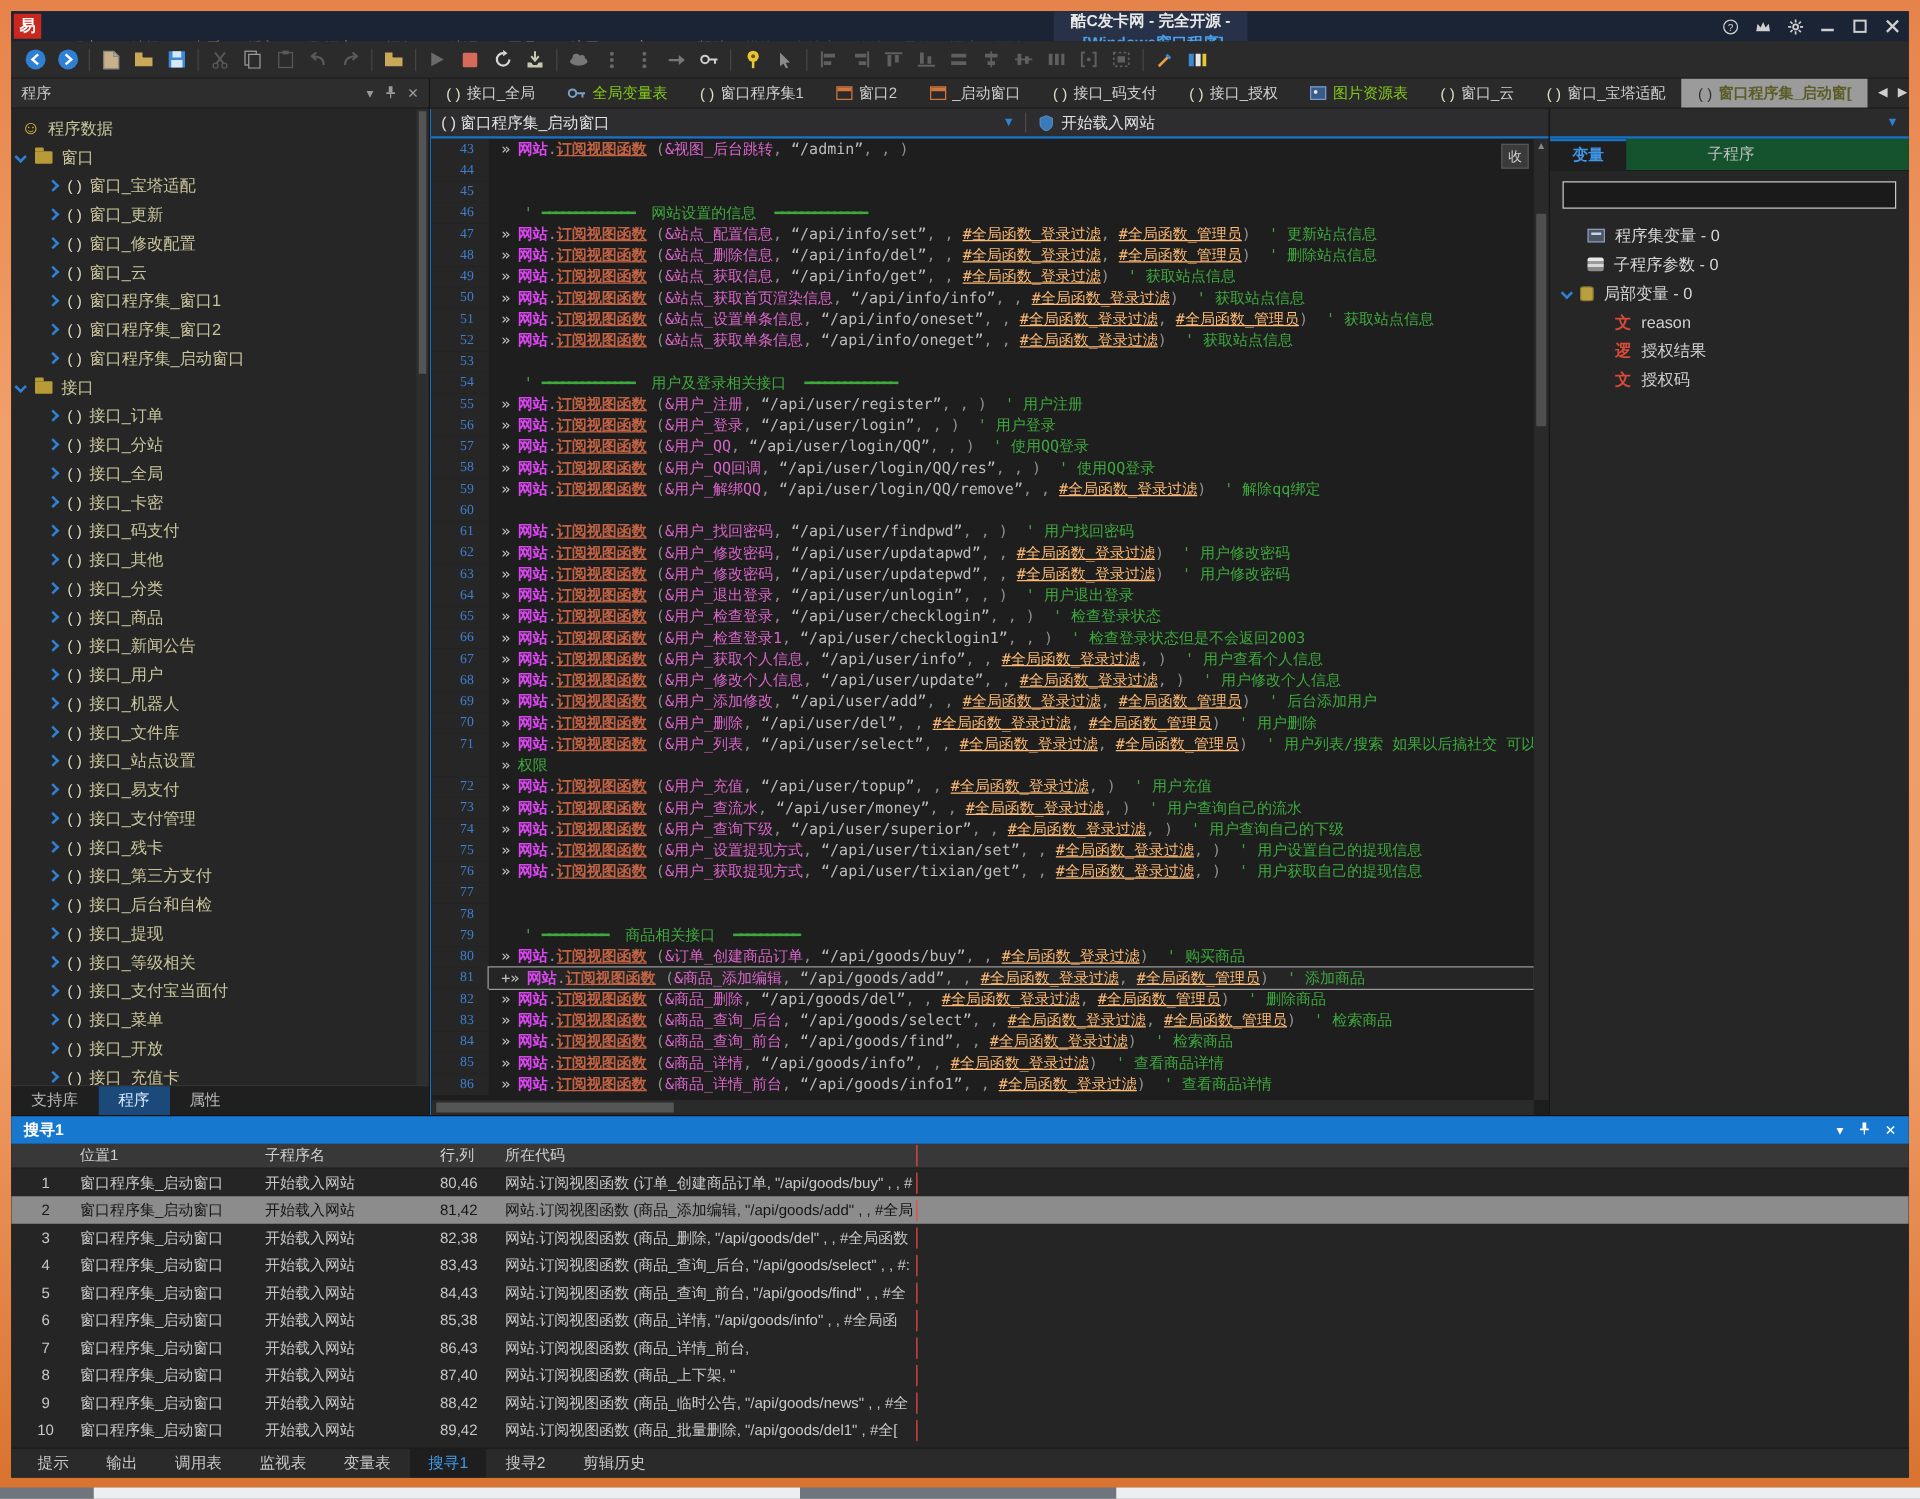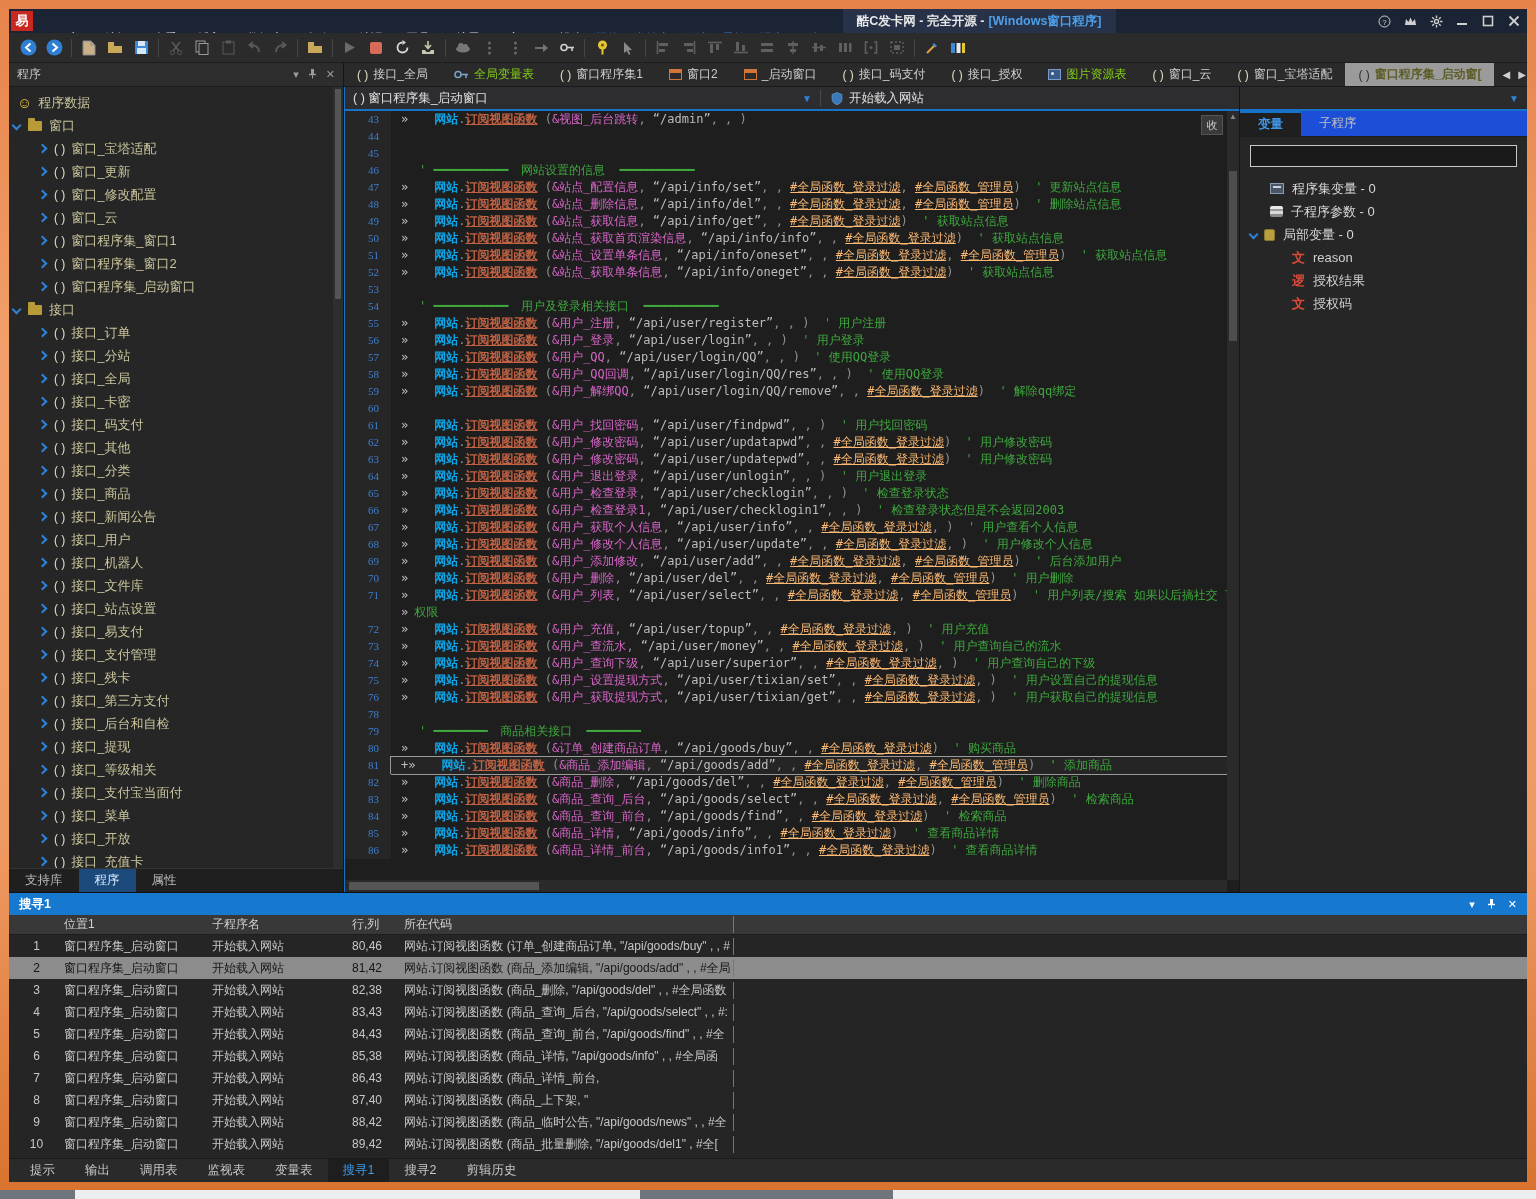--- a/index.html
+++ b/index.html
@@ -11,21 +11,21 @@
     background:linear-gradient(180deg,#e6834a,#f2a06b 30%,#ef9a63 70%,#d9732f);
     padding:9px; box-shadow:0 0 8px rgba(230,130,70,.8); }
   .win-inner { width:100%; height:100%; background:#232323; display:flex; flex-direction:column; }
   
   .titlebar { height:24px; background:#1b2435; display:flex; align-items:center; flex:0 0 24px; }
   .logo { width:22px; height:20px; background:#c8281e; color:#fff; font-size:13px; font-weight:bold;
     display:flex; align-items:center; justify-content:center; margin:0 6px 0 2px; }
   .menu-item { color:#d6d6d6; font-size:12px; padding:0 7px; cursor:default; }
   .menu-item.blue { color:#2f7fd4; }
   .title-box { margin-left:14px; background:#273147; height:24px; display:flex; align-items:center;
-    padding:0 14px; font-size:12.5px; font-weight:bold; color:#e8e8e8; white-space:nowrap; }
+    padding:0 14px; font-size:12.5px; font-weight:bold; color:#e8e8e8; white-space:nowrap;flex-direction:column; }
   .title-blue { color:#4d9fe8; margin-left:4px; font-weight:bold; }
   .tb-spacer { flex:1; }
   .win-ctl { width:26px; height:22px; display:flex; align-items:center; justify-content:center;
     color:#cfcfcf; font-size:12px; }
   
   .toolbar { height:30px; background:#2b2b2b; border-bottom:1px solid #1d1d1d;
     display:flex; align-items:center; padding-left:6px; flex:0 0 30px; }
   .tb-btn { width:26px; height:24px; display:flex; align-items:center; justify-content:center; }
   .tb-sep { width:1px; height:18px; background:#454545; margin:0 4px; }
   
@@ -80,40 +80,40 @@
   .eh-right { flex:1; display:flex; align-items:center; gap:6px; padding:0 10px; }
   .code-wrap { flex:1; position:relative; background:#1e1e1e; overflow:hidden; }
   .code { position:absolute; inset:0 12px 12px 0; overflow:hidden; font-family:"DejaVu Sans Mono","Liberation Mono",monospace; }
   .code-row { height:17px; display:flex; white-space:nowrap; font-size:12px; line-height:17px; }
   .gutter { width:46px; flex:0 0 46px; background:#262626; color:#3f7fd0; font-size:11px;
     text-align:right; padding-right:12px;font-family:Liberation Serif, serif; }
   .line-body { flex:1; padding-left:10px; overflow:hidden; }
   .code-row.cur .line-body { outline:1px solid #9a9a9a; background:#252525; }
   .sec-ind { display:inline-block; width:18px; }
   .c-m { color:#c0c0c0; margin-right:6px; }
-  .c-o { color:#0ea5e9; font-weight:bold;margin-left:20px; }
+  .c-o { color:#d946ef; font-weight:bold; }
   .c-f { color:#c06244; font-weight:bold; text-decoration:underline; }
   .c-a { color:#d765c8; }
   .c-s { color:#bcbcbc; }
   .c-d { color:#8f8f8f; }
   .c-g { color:#fdba74; text-decoration:underline;text-align:right; }
   .c-c { color:#3ea83e; }
   .c-bar { color:#3ea83e; letter-spacing:-2px; }
   .collapse-btn { position:absolute; top:4px; right:16px; width:22px; height:20px; background:#3a3a3a;
     color:#c8c8c8; border:1px solid #555; font-size:11px; }
   .vscroll { position:absolute; top:0; right:0; bottom:12px; width:12px; background:#2a2a2a; }
   .vscroll .arr { height:12px; color:#888; font-size:8px; text-align:center; line-height:12px; }
   .vscroll .thumb { position:absolute; top:60px; left:2px; right:2px; height:170px; background:#4e4e4e; }
   .hscroll { position:absolute; left:0; right:12px; bottom:0; height:12px; background:#2a2a2a; }
   .hscroll .thumb { position:absolute; left:4px; top:2px; height:8px; width:190px; background:#555; }
   
   .right-panel { width:288px; background:#262626; border-left:1px solid #161616; display:flex; flex-direction:column; }
   .rp-top { height:24px; background:#2b2b2b; border-bottom:2px solid #1673c8; display:flex;
     align-items:center; justify-content:flex-end; padding-right:8px; color:#2f81d6; font-size:10px; flex:0 0 24px; }
-  .rp-tabs { height:26px; display:flex; background:#1d4ed8; border-bottom:1px solid #1d1d1d; }
+  .rp-tabs { height:26px; display:flex; background:#14532d; border-bottom:1px solid #1d1d1d;gap:47px; }
   .rtab { padding:0 18px; display:flex; align-items:center; font-size:12.5px; color:#c0c0c0; }
   .rtab.active { background:#1f1f1f; color:#3f95e8; font-weight:bold; border-top:2px solid #1673c8; }
   .rp-search { margin:8px 10px 4px 10px; height:22px; background:#1a1a1a; border:1px solid #c8c8c8;
     color:#ddd; font-size:12px; padding:0 6px; }
   .rp-tree { flex:1; padding-top:6px; }
   .rp-row { height:23px; display:flex; align-items:center; font-size:13px; color:#d8d8d8; padding-left:30px; white-space:nowrap; }
   .rp-row.parent { padding-left:30px; }
   .rp-row.expanded { padding-left:10px; }
   .rp-row.child { padding-left:52px; color:#cfcfcf; }
   .rp-row .chev { margin-right:7px; }
@@ -858,20 +858,24 @@
                   </div>
                   <div class="code-row">
                     <span class="gutter">75</span>
                     <span class="line-body"><span class="c-m">»</span><span class="c-o">网站</span><span class="c-d">.</span><span class="c-f">订阅视图函数</span><span class="c-d"> (</span><span class="c-a">&amp;用户_设置提现方式</span><span class="c-d">, </span><span class="c-s">“/api/user/tixian/set”</span><span class="c-d">, , </span><span class="c-g">#全局函数_登录过滤</span><span class="c-d">, </span><span class="c-d">)</span><span class="c-d">&nbsp;&nbsp;</span><span class="c-c">' 用户设置自己的提现信息</span></span>
                   </div>
                   <div class="code-row">
                     <span class="gutter">76</span>
                     <span class="line-body"><span class="c-m">»</span><span class="c-o">网站</span><span class="c-d">.</span><span class="c-f">订阅视图函数</span><span class="c-d"> (</span><span class="c-a">&amp;用户_获取提现方式</span><span class="c-d">, </span><span class="c-s">“/api/user/tixian/get”</span><span class="c-d">, , </span><span class="c-g">#全局函数_登录过滤</span><span class="c-d">, </span><span class="c-d">)</span><span class="c-d">&nbsp;&nbsp;</span><span class="c-c">' 用户获取自己的提现信息</span></span>
                   </div>
                   <div class="code-row">
+                    <span class="gutter">77</span>
+                    <span class="line-body"></span>
+                  </div>
+                  <div class="code-row">
                     <span class="gutter">78</span>
                     <span class="line-body"></span>
                   </div>
                   <div class="code-row">
                     <span class="gutter">79</span>
                     <span class="line-body"><span class="sec-ind"></span><span class="c-c">' </span><span class="c-bar">━━━━━━━━━━</span><span class="c-c">&nbsp;&nbsp;商品相关接口&nbsp;&nbsp;</span><span class="c-bar">━━━━━━━━━━</span></span>
                   </div>
                   <div class="code-row">
                     <span class="gutter">80</span>
                     <span class="line-body"><span class="c-m">»</span><span class="c-o">网站</span><span class="c-d">.</span><span class="c-f">订阅视图函数</span><span class="c-d"> (</span><span class="c-a">&amp;订单_创建商品订单</span><span class="c-d">, </span><span class="c-s">“/api/goods/buy”</span><span class="c-d">, , </span><span class="c-g">#全局函数_登录过滤</span><span class="c-d">)</span><span class="c-d">&nbsp;&nbsp;</span><span class="c-c">' 购买商品</span></span>

